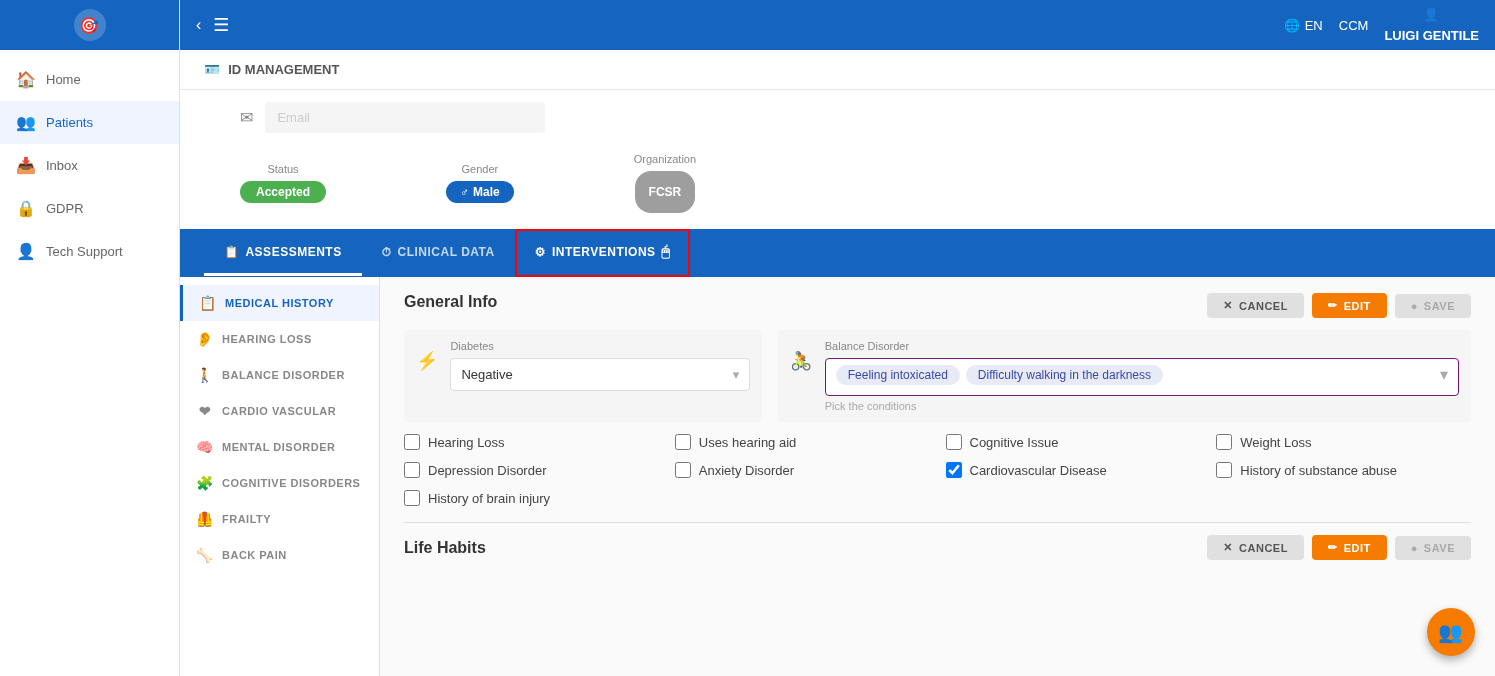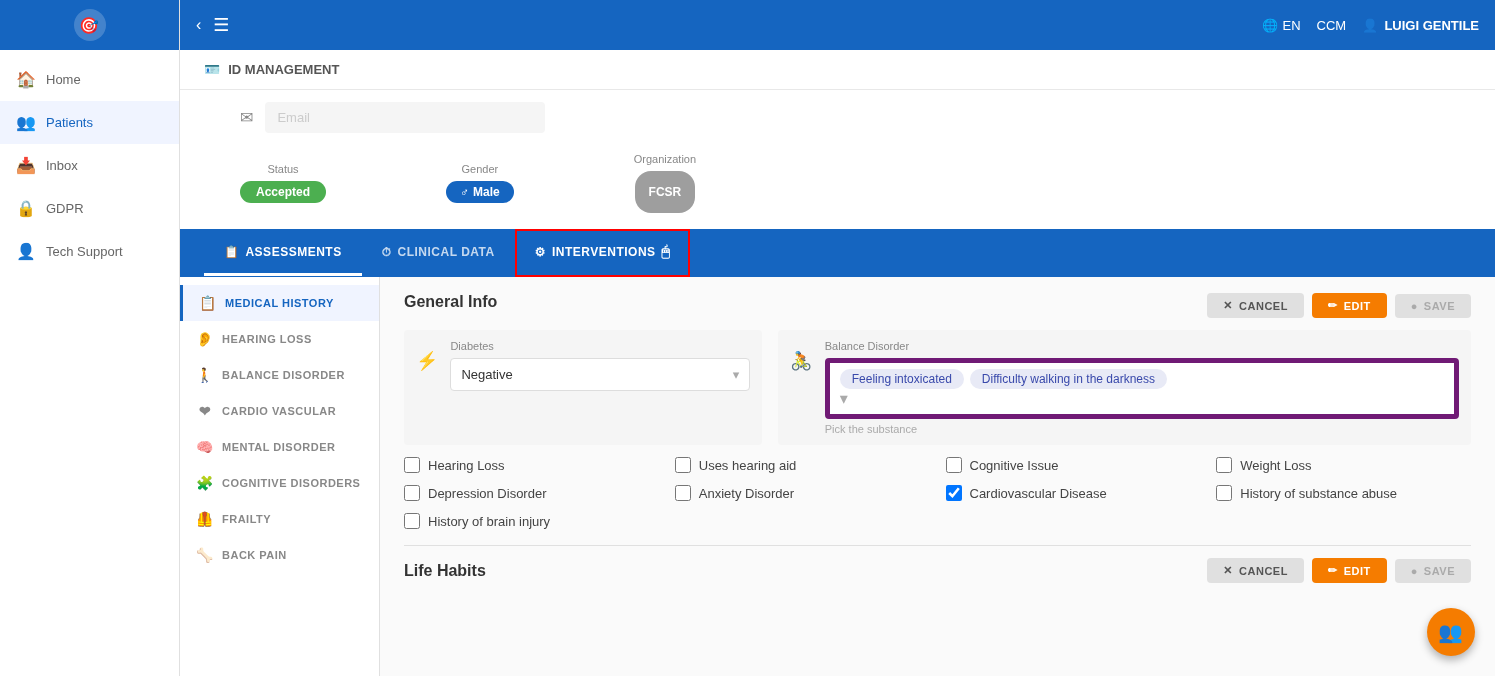--- a/index.html
+++ b/index.html
@@ -61,21 +61,21 @@
     .topbar-back { cursor: pointer; font-size: 16px; }
     .topbar-menu { cursor: pointer; font-size: 18px; }
     .topbar-right {
       margin-left: auto;
       display: flex;
       align-items: center;
       gap: 16px;
       font-size: 13px;
     }
     .topbar-lang { display: flex; align-items: center; gap: 4px; cursor: pointer; }
-    .topbar-user { display: flex; align-items: center; gap: 6px; cursor: pointer; font-weight: 600; }
+    .topbar-user { display: flex; align-items: center; gap: 6px; cursor: pointer; font-weight: 600; flex-direction: column; }
 
     
     .main {
       flex: 1;
       display: flex;
       flex-direction: column;
       overflow: hidden;
     }
 
     
@@ -534,28 +534,28 @@
               <span>Negative</span>
               <span class="dropdown-arrow">▾</span>
             </div>
           </div>
         </div>
 
         <div style="flex: 2; background: #f5f5f5; border-radius: 4px; padding: 10px 12px; display: flex; align-items: flex-start; gap: 12px;">
           <span class="field-icon">🚴</span>
           <div style="flex: 1;">
             <div class="field-label">Balance Disorder</div>
-            <div style="display: flex; align-items: flex-start; justify-content: space-between; background: #fff; border: 5px solid #701a75; border-radius: 4px; padding: 6px 10px; min-height: 38px; flex-direction: column;">
+            <div style="display: flex; align-items: flex-start; justify-content: space-between; background: #fff; border: 1px solid #701a75; border-radius: 4px; padding: 6px 10px; min-height: 38px;">
               <div class="tags-container">
                 <span class="tag">Feeling intoxicated</span>
                 <span class="tag">Difficulty walking in the darkness</span>
               </div>
               <span class="dropdown-arrow">▾</span>
             </div>
-            <div class="pick-conditions">Pick the substance</div>
+            <div class="pick-conditions">Pick the conditions</div>
           </div>
         </div>
       </div>
 
       <div class="checkbox-grid">
         <div class="checkbox-item">
           <input type="checkbox" style="">
           <span>Hearing Loss</span>
         </div>
         <div class="checkbox-item">

